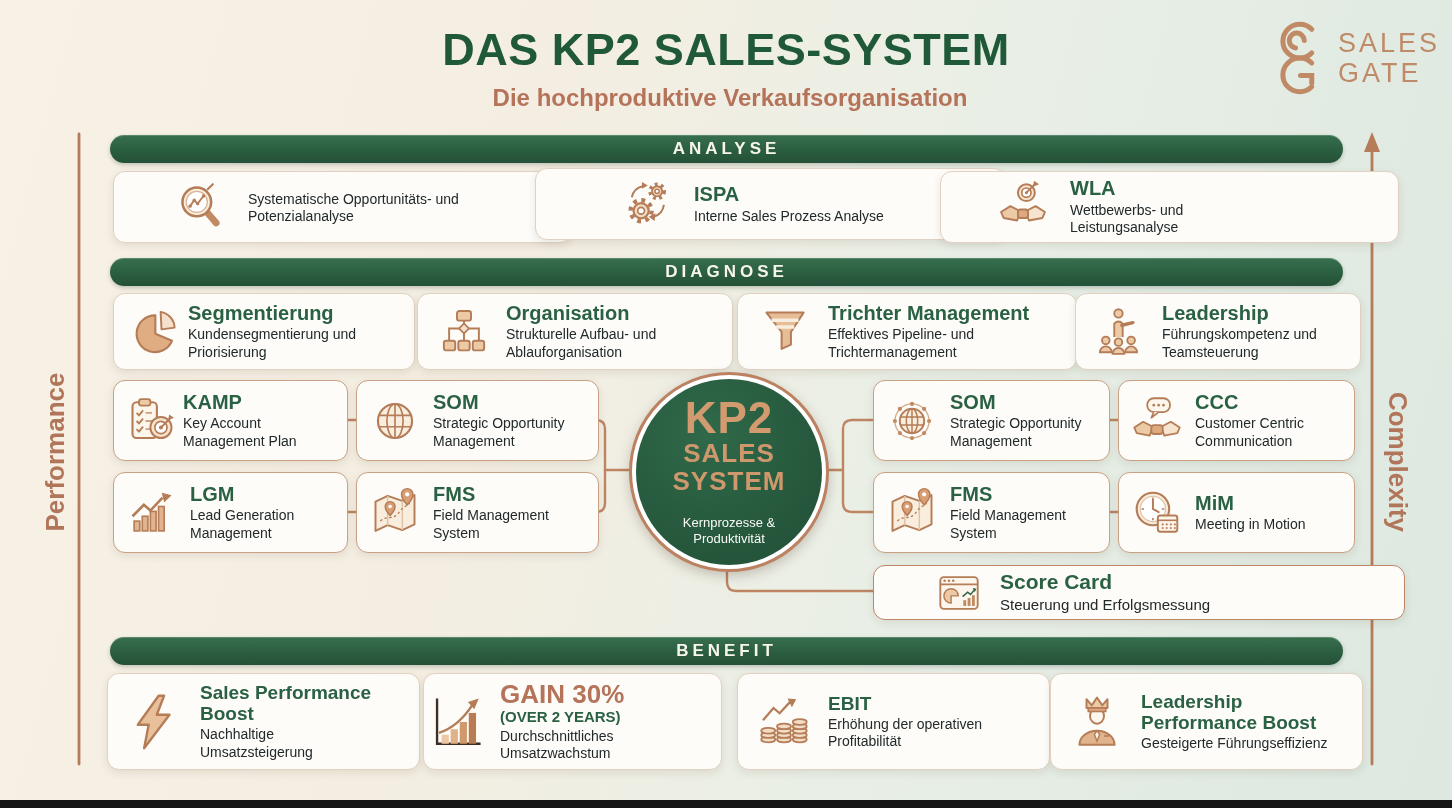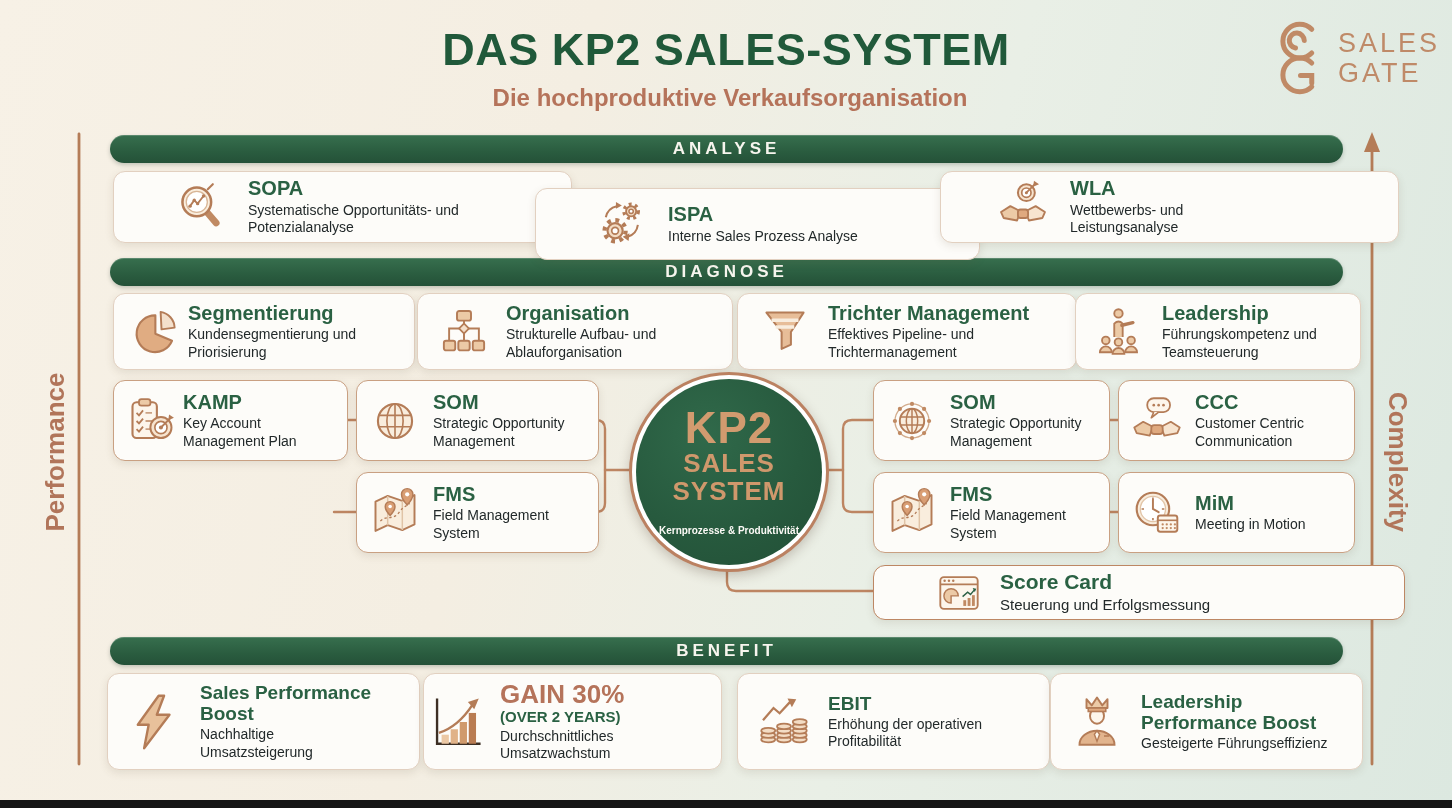--- a/index.html
+++ b/index.html
@@ -34,21 +34,21 @@
   .gain-sub{font-size:15px;font-weight:800;color:#2a6143;line-height:1.1;margin-top:1px;}
   
   .circle-outer{position:absolute;left:629px;top:372px;width:186px;height:186px;border-radius:50%;
     border:3px solid #bb8161;background:#fff;padding:4px;z-index:3;
     box-shadow:0 4px 12px rgba(70,50,35,.25);}
   .circle-inner{width:100%;height:100%;border-radius:50%;
     background:radial-gradient(circle at 38% 30%,#30694a 0%,#275a3e 55%,#224f36 100%);
     display:flex;flex-direction:column;align-items:center;justify-content:center;text-align:center;}
   .kp2{font-size:44px;font-weight:800;color:#d19b6f;line-height:.95;letter-spacing:1px;}
   .cl2{font-size:26px;font-weight:800;color:#cf986c;line-height:1.08;letter-spacing:1px;}
-  .csub{font-size:10px;color:#fbfaf6;line-height:1.25;margin-top:20px;width:150px;font-weight:700;}
+  .csub{font-size:13px;color:#fbfaf6;line-height:1.25;margin-top:20px;width:150px;font-weight:400;}
   
   .axis-label{position:absolute;font-size:26px;font-weight:800;color:#b1755a;white-space:nowrap;z-index:2;}
   .axis-left{left:55px;top:452px;transform:translate(-50%,-50%) rotate(-90deg);}
   .axis-right{left:1397px;top:462px;transform:translate(-50%,-50%) rotate(90deg);}
   #connectors{position:absolute;left:0;top:0;z-index:1;}
   .bottom-bar{position:absolute;left:0;top:800px;width:1452px;height:8px;background:#151515;z-index:5;}
 </style>
 </head>
 <body>
 
@@ -108,26 +108,25 @@
         <circle cx="27" cy="26" r="12.5" fill="#fff" stroke="#d8b596" stroke-width="1.5"></circle>
         <polyline points="19,31 24,24 28,28 35,19" fill="none" stroke="#b47c57" stroke-width="2.2"></polyline>
         <circle cx="19" cy="31" r="2" fill="#b47c57"></circle>
           <circle cx="24" cy="24" r="2" fill="#b47c57"></circle>
         <circle cx="28" cy="28" r="2" fill="#b47c57"></circle>
           <circle cx="35" cy="19" r="2" fill="#b47c57"></circle>
         <line x1="40" y1="11" x2="46" y2="5" stroke="#b47c57" stroke-width="2.5" stroke-linecap="round"></line>
       </svg>
     </span>
     <span class="txt" style="width:250px">
-      <span class="abbr">SOPA</span>
       <span class="desc">Systematische Opportunitäts- und Potenzialanalyse</span>
     </span>
   </div>
 
-  <div class="card" style="left:535px;top:188px;width:385px;height:70px;padding-left:58px;gap:20px">
+  <div class="card" style="left:535px;top:168px;width:385px;height:70px;padding-left:84px;gap:20px">
     <span class="icon">
       <svg viewBox="0 0 64 64" width="54" height="54">
         <circle cx="25" cy="40" r="12.5" fill="none" stroke="#b47c57" stroke-width="5" stroke-dasharray="4.5 5.3"></circle>
         <circle cx="25" cy="40" r="9" fill="#f3dcc4" stroke="#b47c57" stroke-width="2.5"></circle>
         <circle cx="25" cy="40" r="4" fill="#fff" stroke="#b47c57" stroke-width="2"></circle>
         <circle cx="44" cy="17" r="8.5" fill="none" stroke="#b47c57" stroke-width="4" stroke-dasharray="3.4 4"></circle>
         <circle cx="44" cy="17" r="6" fill="#f3dcc4" stroke="#b47c57" stroke-width="2.2"></circle>
         <circle cx="44" cy="17" r="2.6" fill="#fff" stroke="#b47c57" stroke-width="1.8"></circle>
         <path d="M14,24 A17,17 0 0 1 27,11" fill="none" stroke="#b47c57" stroke-width="2.4"></path>
         <polygon points="26,6 33,10 26,14" fill="#b47c57"></polygon>
@@ -252,20 +251,38 @@
         <ellipse cx="32" cy="32" rx="10" ry="21" fill="none" stroke="#b47c57" stroke-width="2"></ellipse>
         <path d="M13,25 H51 M13,39 H51 M32,11 V53" stroke="#b47c57" stroke-width="2" fill="none"></path>
       </svg>
     </span>
     <span class="txt" style="width:155px">
       <span class="abbr">SOM</span>
       <span class="desc">Strategic Opportunity Management</span>
     </span>
   </div>
 
+  <div class="card mid" style="left:113px;top:472px;width:221px;height:79px;padding-left:12px;gap:12px">
+    <span class="icon">
+      <svg viewBox="0 0 64 64" width="52" height="52">
+        <g fill="#e2b48d" stroke="#b47c57" stroke-width="2">
+          <rect x="10" y="42" width="7" height="12"></rect>
+          <rect x="20" y="36" width="7" height="18"></rect>
+          <rect x="30" y="30" width="7" height="24"></rect>
+          <rect x="40" y="24" width="7" height="30"></rect>
+        </g>
+        <polyline points="8,36 22,22 30,29 45,13" fill="none" stroke="#b47c57" stroke-width="3.2"></polyline>
+        <polygon points="44,7 56,10 47,19" fill="#b47c57"></polygon>
+      </svg>
+    </span>
+    <span class="txt" style="width:130px">
+      <span class="abbr">LGM</span>
+      <span class="desc">Lead Generation Management</span>
+    </span>
+  </div>
 
   <div class="card mid" style="left:356px;top:472px;width:229px;height:79px;padding-left:12px;gap:12px">
     <span class="icon">
       <svg viewBox="0 0 64 64" width="52" height="52">
         <path d="M8,18 L23,11 L41,17 L56,10 V46 L41,53 L23,47 L8,54 Z" fill="#f9eddd" stroke="#b47c57" stroke-width="2.4" stroke-linejoin="round"></path>
         <path d="M23,11 V47 M41,17 V53" stroke="#e0c3a6" stroke-width="1.8"></path>
         <path d="M14,42 C22,34 30,42 38,30 C42,24 46,24 50,20" fill="none" stroke="#b47c57" stroke-width="1.6" stroke-dasharray="3 3"></path>
         <path d="M20,24 a6,6 0 1 1 12,0 c0,5 -6,11 -6,11 s-6,-6 -6,-11" fill="#d99e74" stroke="#b47c57" stroke-width="1.8"></path>
         <circle cx="26" cy="24" r="2.2" fill="#fff"></circle>
         <path d="M40,9 a7,7 0 1 1 14,0 c0,6 -7,13 -7,13 s-7,-7 -7,-13" fill="#d99e74" stroke="#b47c57" stroke-width="1.8"></path>

